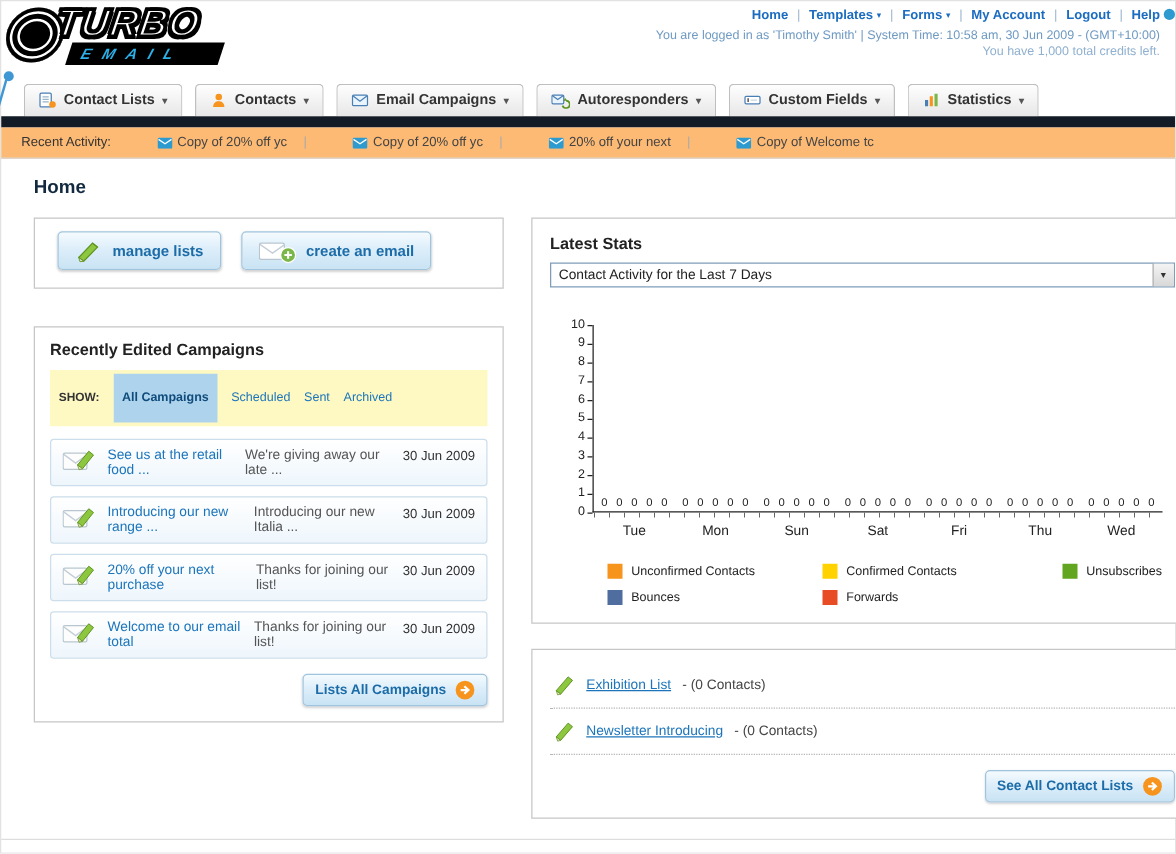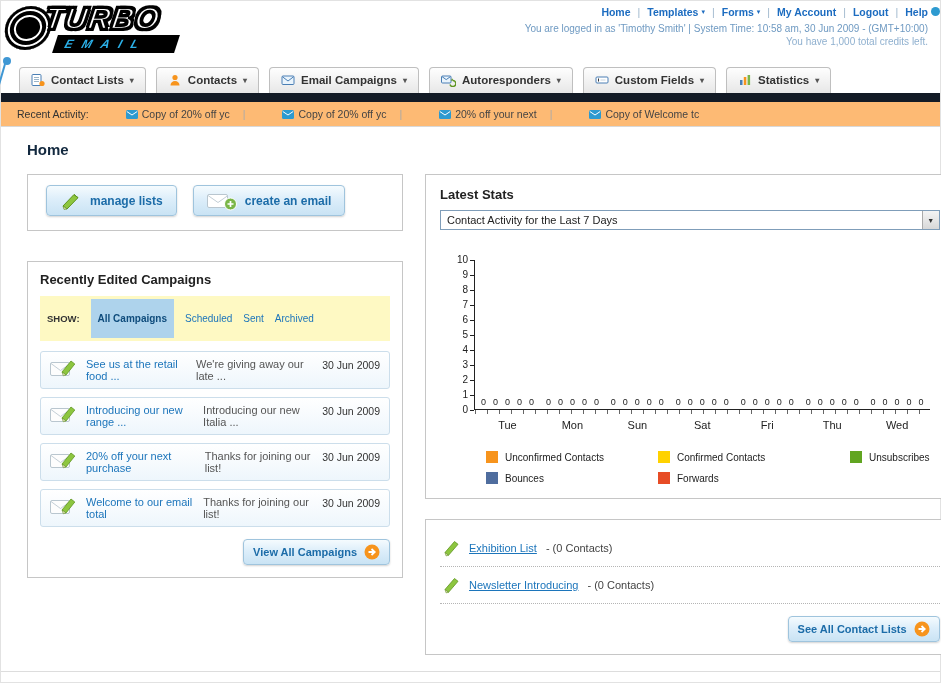--- a/index.html
+++ b/index.html
@@ -373,21 +373,21 @@
               <span class="camp-text">
                 <a class="camp-title">Welcome to our email total</a>
                 <span class="camp-sub">Thanks for joining our list!</span>
               </span>
               <span class="camp-date">30 Jun 2009</span>
             </div>
 
           </div>
           <div class="box-footer">
             <button class="btn btn-small">
-              <span>View All Campaigns</span>
+              <span>Lists All Campaigns</span>
               <span class="icon">
                   <svg width="16" height="16">
                     <circle cx="8" cy="8" r="7.5" fill="#f7941d"></circle>
                     <path d="M4.5 8h5M7.5 5l3.2 3-3.2 3" stroke="#fff" stroke-width="1.8" fill="none"></path>
                   </svg>
                 </span>
             </button>
           </div>
         </div>
       </div>

